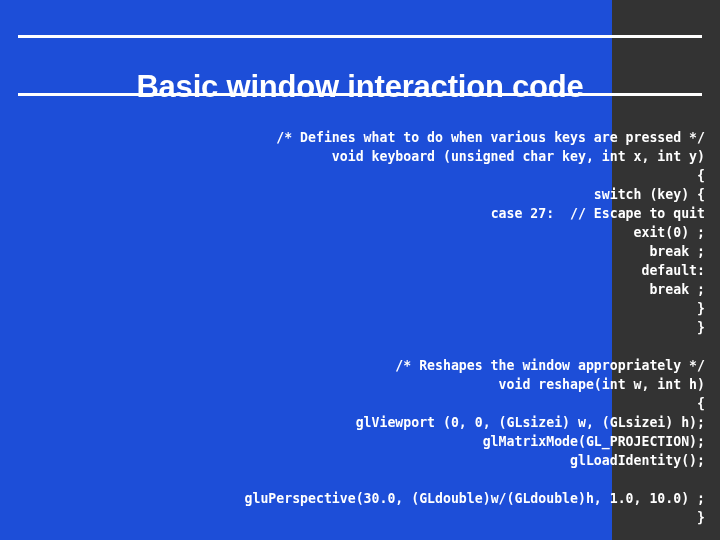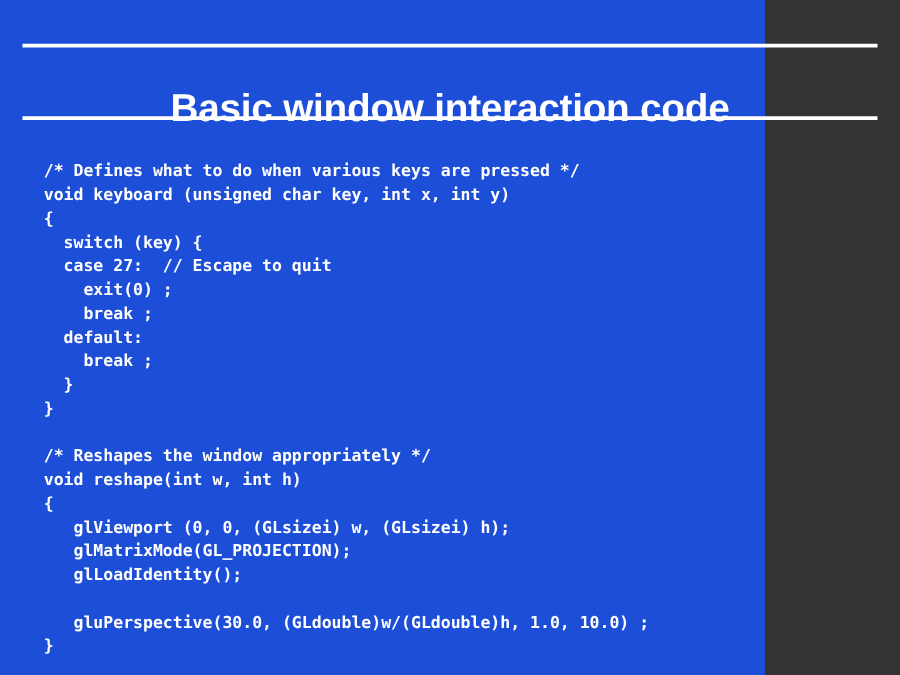--- a/index.html
+++ b/index.html
@@ -56,20 +56,21 @@
     position: absolute;
     left: 35px;
     top: 115px;
     width: 670px;
     color: #ffffff;
     font-family: "DejaVu Sans Mono", "Liberation Mono", monospace;
     font-size: 13.2px;
     line-height: 19px;
     white-space: pre;
     font-weight: bold;
+    text-align: right;
   }
   .code-line {
     display: block;
     height: 19px;
     white-space: pre;
   }
   .code-line.blank {
     height: 19px;
   }
 </style>

